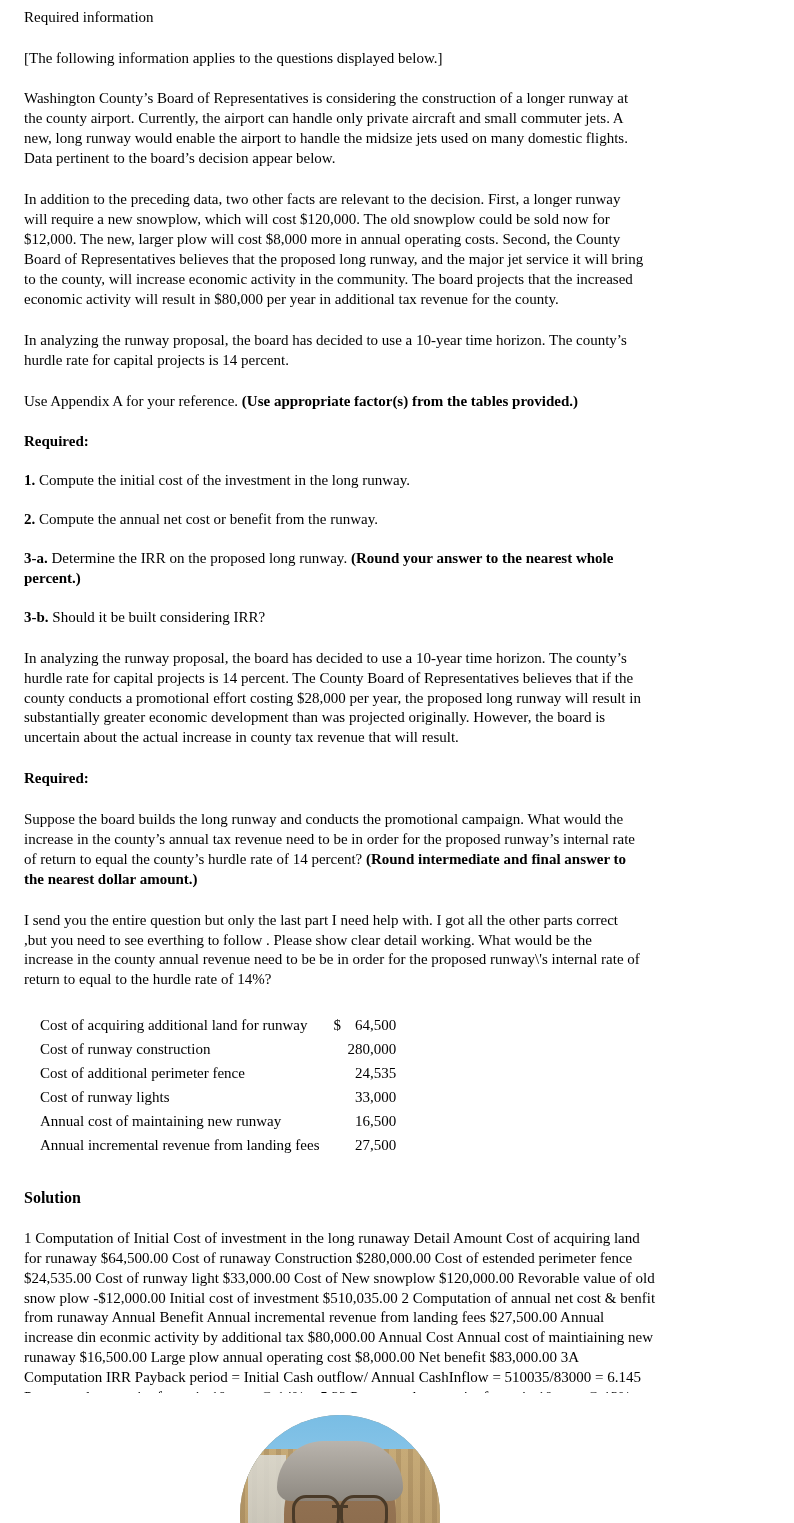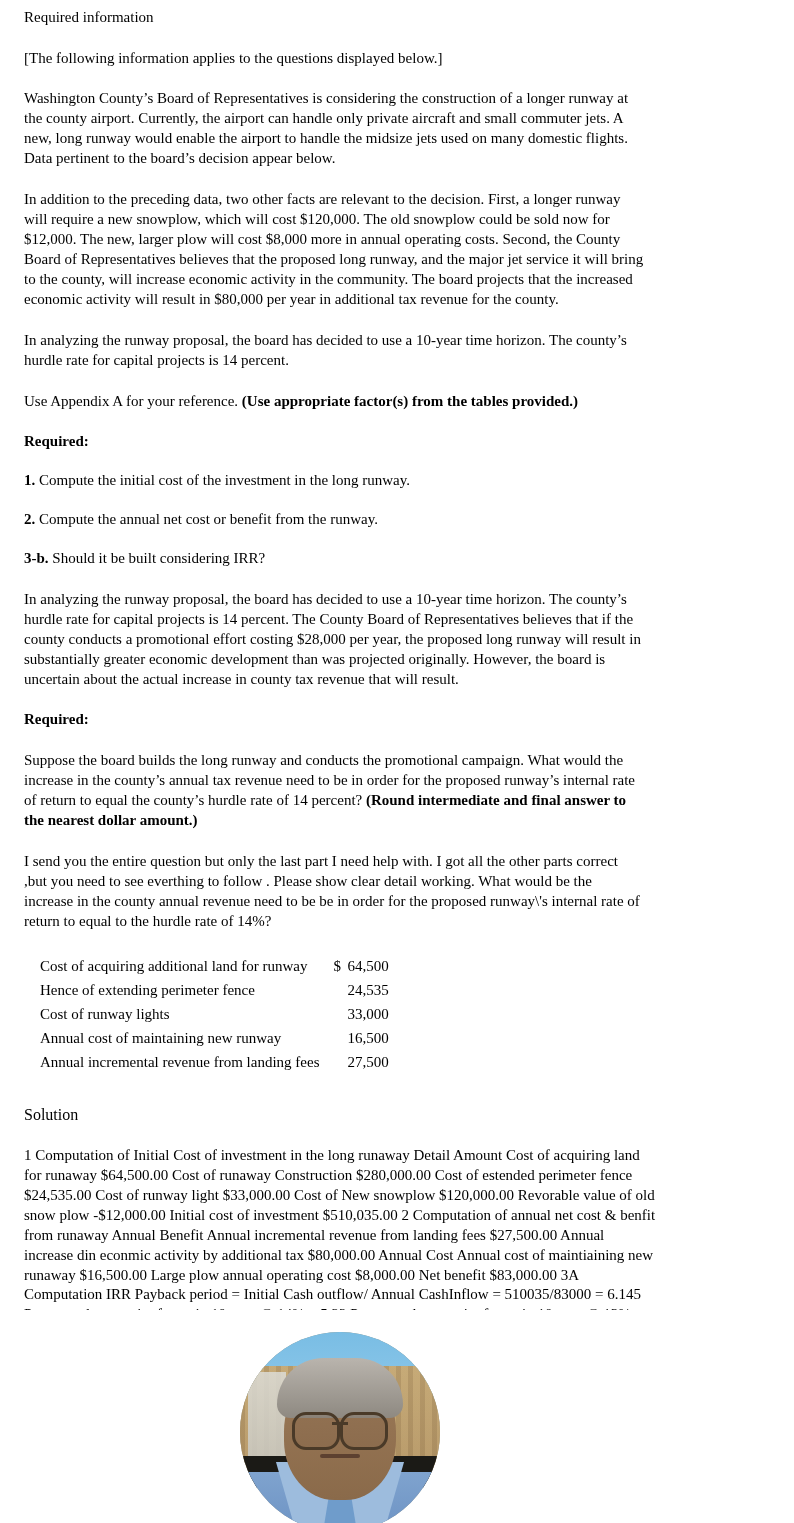--- a/index.html
+++ b/index.html
@@ -76,21 +76,21 @@
     text-align: right;
     white-space: nowrap;
     padding-right: 4px;
   }
   .data-table td.cur-cell {
     width: 14px;
     text-align: left;
   }
 
   .solution-heading {
-    font-weight: normal;
+    font-weight: bold;
     font-size: 16px;
     margin: 30px 0 0 0;
     line-height: 1.3;
   }
 
   .solution-body {
     font-size: 15px;
     line-height: 1.33;
     margin: 20px 0 0 0;
     max-height: 164px;
@@ -229,40 +229,46 @@
   <p class="body-par">In analyzing the runway proposal, the board has decided to use a 10-year time horizon. The county’s hurdle rate for capital projects is 14 percent.</p>
 
   <p class="body-par"><span>Use Appendix A for your reference. </span><span class="bold-inline">(Use appropriate factor(s) from the tables provided.)</span></p>
 
   <div class="req-label">Required:</div>
 
   <div class="num-item"><span class="num">1.</span><span> Compute the initial cost of the investment in the long runway.</span></div>
 
   <div class="num-item"><span class="num">2.</span><span> Compute the annual net cost or benefit from the runway.</span></div>
 
+  <div class="num-item"><span class="num">3-a.</span><span> Determine the IRR on the proposed long runway. </span><span class="bold-inline">(Round your answer to the nearest whole percent.)</span></div>
 
   <div class="num-item"><span class="num">3-b.</span><span> Should it be built considering IRR?</span></div>
 
   <p class="body-par">In analyzing the runway proposal, the board has decided to use a 10-year time horizon. The county’s hurdle rate for capital projects is 14 percent. The County Board of Representatives believes that if the county conducts a promotional effort costing $28,000 per year, the proposed long runway will result in substantially greater economic development than was projected originally. However, the board is uncertain about the actual increase in county tax revenue that will result.</p>
 
   <div class="req-label">Required:</div>
 
   <p class="body-par"><span>Suppose the board builds the long runway and conducts the promotional campaign. What would the increase in the county’s annual tax revenue need to be in order for the proposed runway’s internal rate of return to equal the county’s hurdle rate of 14 percent? </span><span class="bold-inline">(Round intermediate and final answer to the nearest dollar amount.)</span></p>
 
   <p class="body-par">I send you the entire question but only the last part I need help with. I got all the other parts correct ,but you need to see everthing to follow . Please show clear detail working. What would be the increase in the county annual revenue need to be be in order for the proposed runway\'s internal rate of return to equal to the hurdle rate of 14%?</p>
 
   <table class="data-table">
     <tbody>
       <tr>
         <td class="label-cell">Cost of acquiring additional land for runway</td>
         <td class="cur-cell">$</td>
         <td class="amt-cell">64,500</td>
       </tr>
       <tr>
-        <td class="label-cell">Hence of extending perimeter fence</td>
+        <td class="label-cell">Cost of runway construction</td>
+        <td class="cur-cell"></td>
+        <td class="amt-cell">280,000</td>
+      </tr>
+      <tr>
+        <td class="label-cell">Cost of additional perimeter fence</td>
         <td class="cur-cell"></td>
         <td class="amt-cell">24,535</td>
       </tr>
       <tr>
         <td class="label-cell">Cost of runway lights</td>
         <td class="cur-cell"></td>
         <td class="amt-cell">33,000</td>
       </tr>
       <tr>
         <td class="label-cell">Annual cost of maintaining new runway</td>

